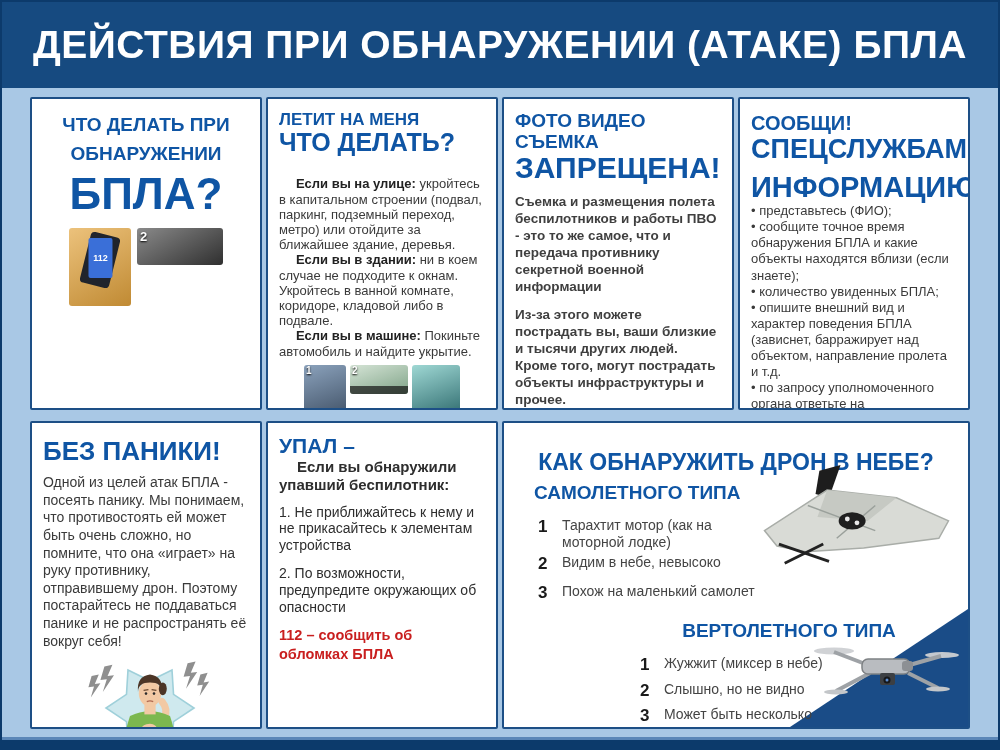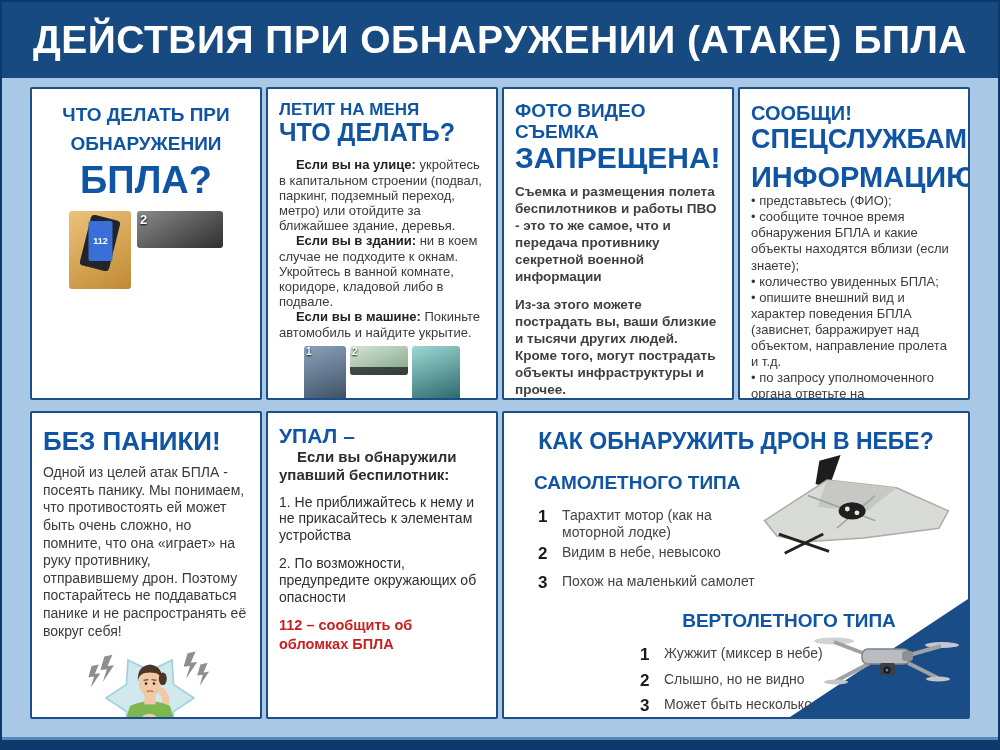--- a/index.html
+++ b/index.html
@@ -1,46 +1,46 @@
 <!DOCTYPE html>
 <html lang="ru"><head>
 <meta charset="utf-8">
 <style>
   * { margin:0; padding:0; box-sizing:border-box; }
   body { font-family:"Liberation Sans", sans-serif; background:#6d92b8; }
   .poster { position:relative; width:1000px; height:750px; background:#a9c8e5; overflow:hidden; border:2px solid #0c3a6b; }
 
   
-  .header { height:76px; background:#164a80; display:flex; align-items:center; justify-content:center; }
+  .header { height:86px; background:#164a80; display:flex; align-items:center; justify-content:center; }
   .header h1 { color:#ffffff; font-size:39px; font-weight:700; letter-spacing:.5px; white-space:nowrap; }
 
   
   .grid { display:grid; grid-template-columns:repeat(4,1fr); grid-template-rows:313px 308px; gap:11px 4px; padding:9px 28px 0 28px; }
   .panel { background:#ffffff; border:2px solid #1d4f86; border-radius:2px; padding:8px 11px; overflow:hidden; position:relative; }
   .panel-spot { grid-column:3 / span 2; padding:0; }
 
   .h-blue { color:#0f55a4; font-weight:700; line-height:1.08; }
   .body-txt { color:#3a3a3a; }
 
   
   .p1-h { text-align:center; font-size:19px; margin-top:8px; }
-  .p1-big { text-align:center; font-size:38px; margin:6px 0 10px; }
+  .p1-big { text-align:center; font-size:44px; margin:6px 0 10px; }
   .p1-body { font-size:13.5px; line-height:1.27; text-indent:1.4em; }
   .thumbs { display:flex; gap:6px; justify-content:center; align-items:flex-start; margin-top:9px; }
   .phone-card { position:relative; width:62px; height:78px; background:linear-gradient(150deg,#ecc27c,#c08a33); border-radius:3px; overflow:hidden; flex:none; }
   .phone-body { position:absolute; left:16px; top:6px; width:30px; height:52px; background:#20242c; border-radius:4px; transform:rotate(14deg); }
   .phone-scr { position:absolute; left:3px; top:4px; width:24px; height:40px; background:#3a6fd8; border-radius:2px; color:#fff; font-size:9px; font-weight:700; display:flex; align-items:center; justify-content:center; transform:rotate(-14deg); }
   .card-col { display:flex; flex-direction:column; gap:4px; }
   .mini-card { position:relative; width:86px; height:37px; border-radius:3px; overflow:hidden; }
   .card-debris { background:linear-gradient(150deg,#8a8a8a,#2f2f2f); }
   .mini-num { position:absolute; left:3px; top:1px; color:#fff; font-weight:700; font-size:13px; text-shadow:0 1px 2px #000; }
 
   
   .p2-h1 { font-size:17px; margin-top:4px; }
-  .p2-h2 { font-size:25px; margin-bottom:11px; }
+  .p2-h2 { font-size:25px; margin-bottom:20px; }
   .p2-para { font-size:13px; line-height:1.17; color:#3a3a3a; text-indent:1.3em; }
   .p2-para b { color:#222; }
   .thumbs2 { display:flex; gap:4px; justify-content:center; align-items:flex-start; margin-top:6px; }
   .t2card { position:relative; border-radius:3px; overflow:hidden; }
   .t2num { position:absolute; left:2px; top:0; color:#fff; font-weight:700; font-size:10px; text-shadow:0 1px 2px #000; }
   .t2bar { position:absolute; left:0; right:0; bottom:0; height:8px; background:rgba(20,20,20,.7); }
   .t2a { width:42px; height:62px; background:linear-gradient(160deg,#8ba2bc,#36465a); }
   .t2mid { display:flex; flex-direction:column; gap:4px; }
   .t2b { width:58px; height:29px; background:linear-gradient(160deg,#d5e4d6,#7fa387); }
   .t2d { width:48px; height:62px; background:linear-gradient(160deg,#9fd8d4,#1d5a5e); }
@@ -63,21 +63,21 @@
   .p5-fig { display:flex; justify-content:center; margin-top:2px; }
 
   
   .p6-h1 { font-size:21px; margin-top:4px; }
   .p6-h2 { font-size:26px; margin-bottom:9px; }
   .p6-intro { font-size:15px; font-weight:700; color:#2e2e2e; line-height:1.2; text-indent:1.2em; margin-bottom:10px; }
   .p6-step { font-size:14px; font-weight:400; color:#2e2e2e; line-height:1.2; margin-bottom:11px; }
   .p6-hot { font-size:14.5px; font-weight:700; color:#c91f1f; line-height:1.25; margin-top:2px; }
 
   
-  .spot-title { position:absolute; left:0; right:0; top:16px; text-align:center; font-size:23px; }
+  .spot-title { position:absolute; left:0; right:0; top:27px; text-align:center; font-size:23px; }
   .sec-title { position:absolute; font-size:19px;text-align:right; }
   .spot-item { position:absolute; display:flex; gap:10px; }
   .spot-num { font-weight:700; color:#1a1a1a; font-size:17px; width:14px; flex:none; }
   .spot-txt { font-size:14px; color:#444; line-height:1.2; }
   .plane-title { left:30px; top:60px; }
   .it-p1 { left:34px; top:94px; width:240px; }
   .it-p2 { left:34px; top:131px; width:240px; }
   .it-p3 { left:34px; top:160px; width:260px; }
   .heli-title { left:150px; top:198px; width:270px; text-align:center; }
   .it-h1 { left:136px; top:232px; width:230px; }

